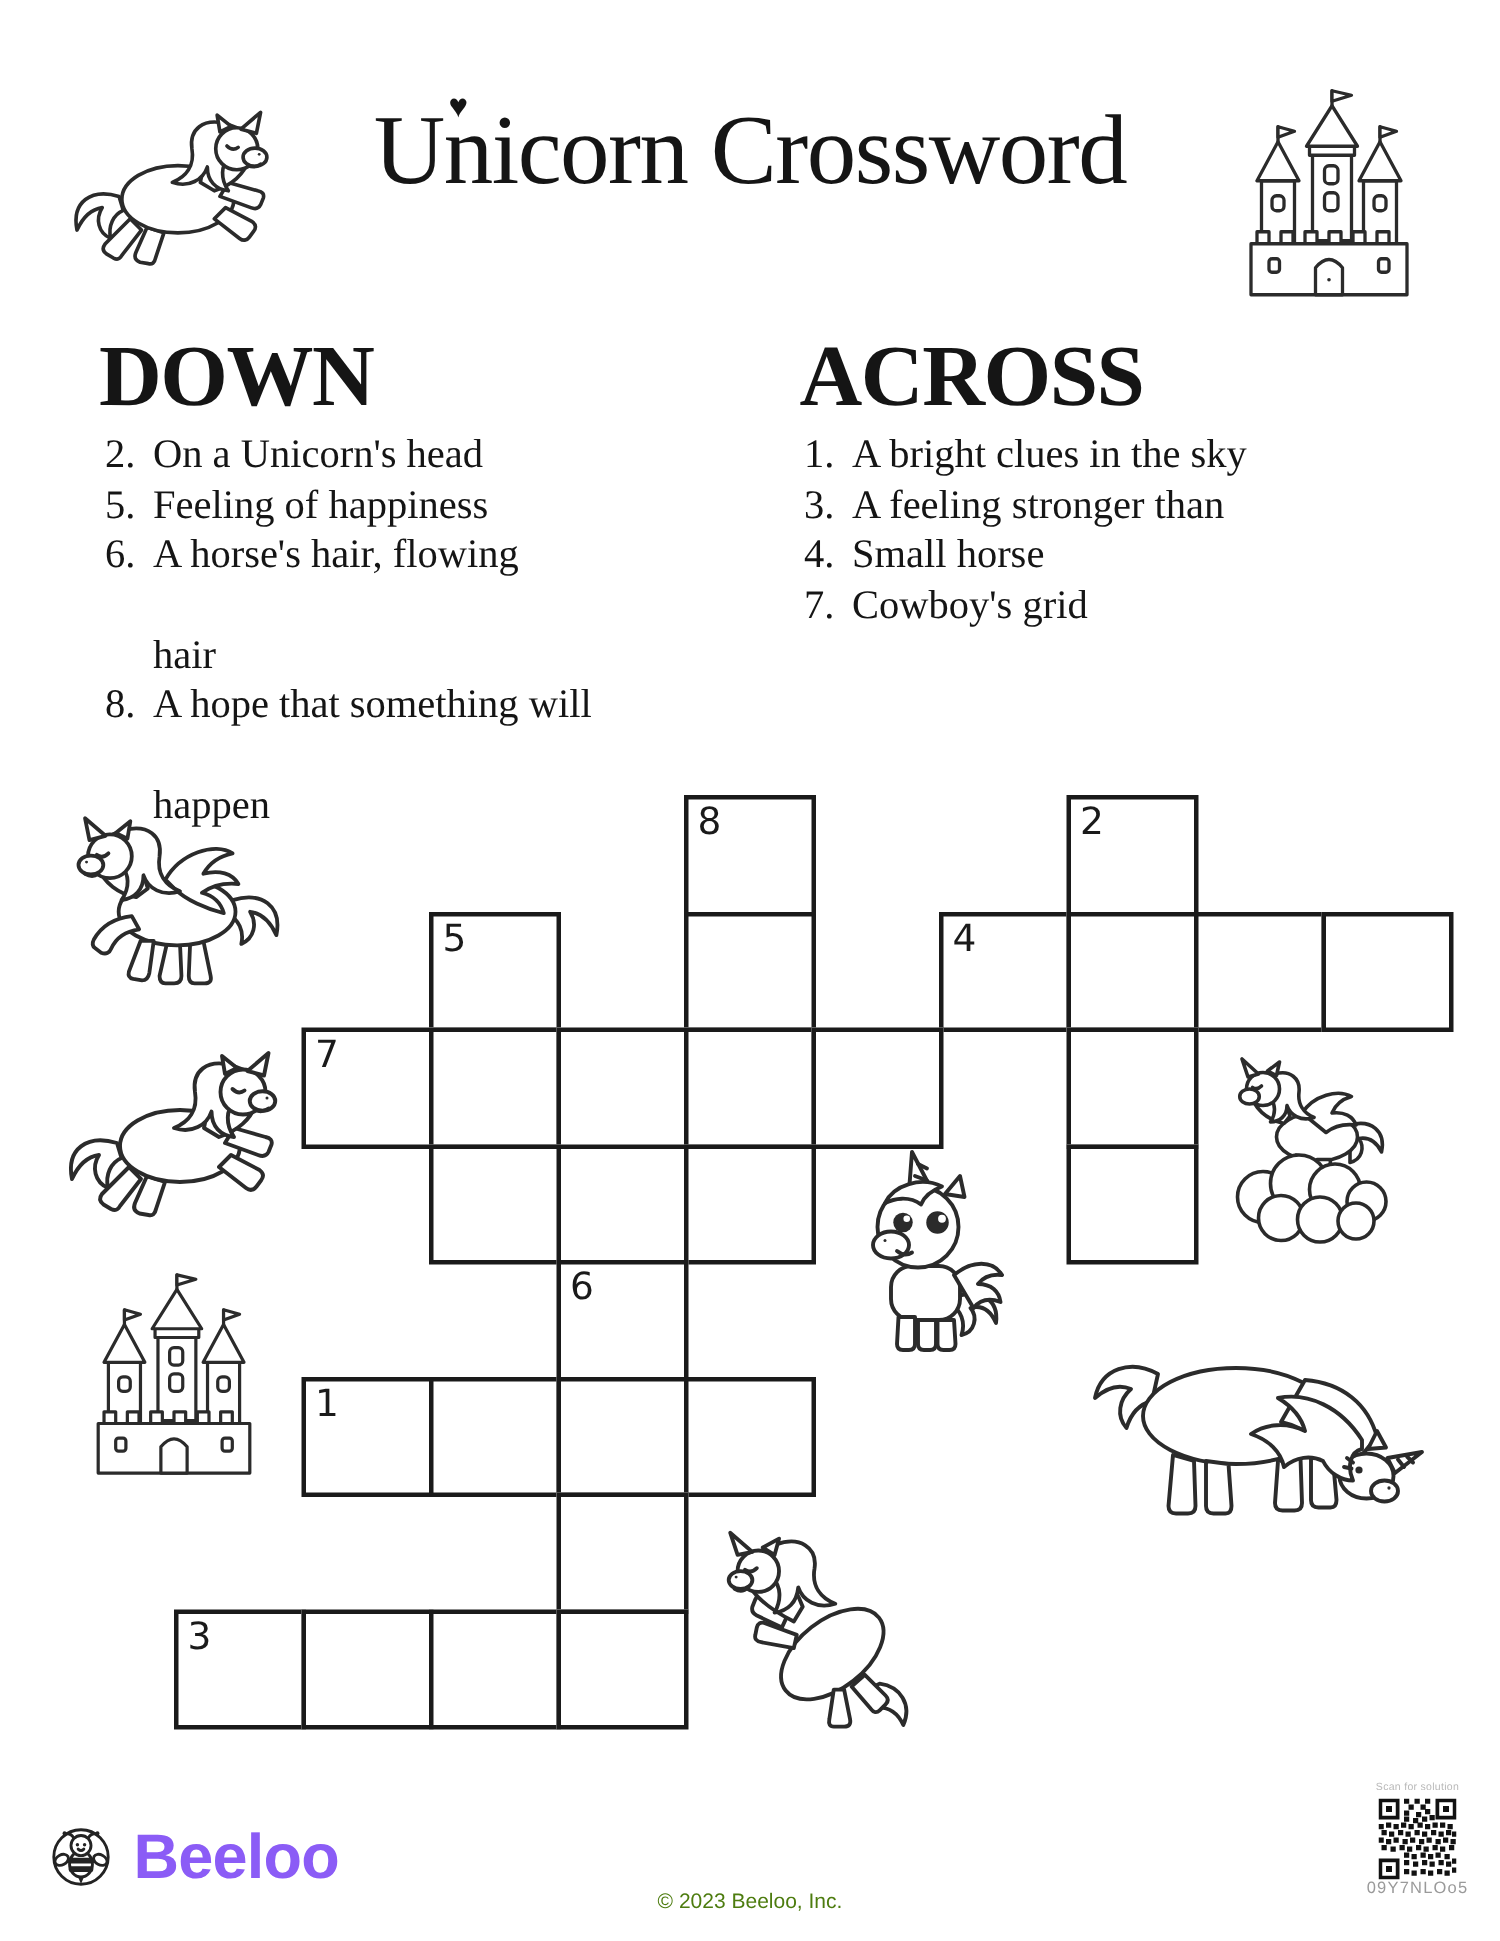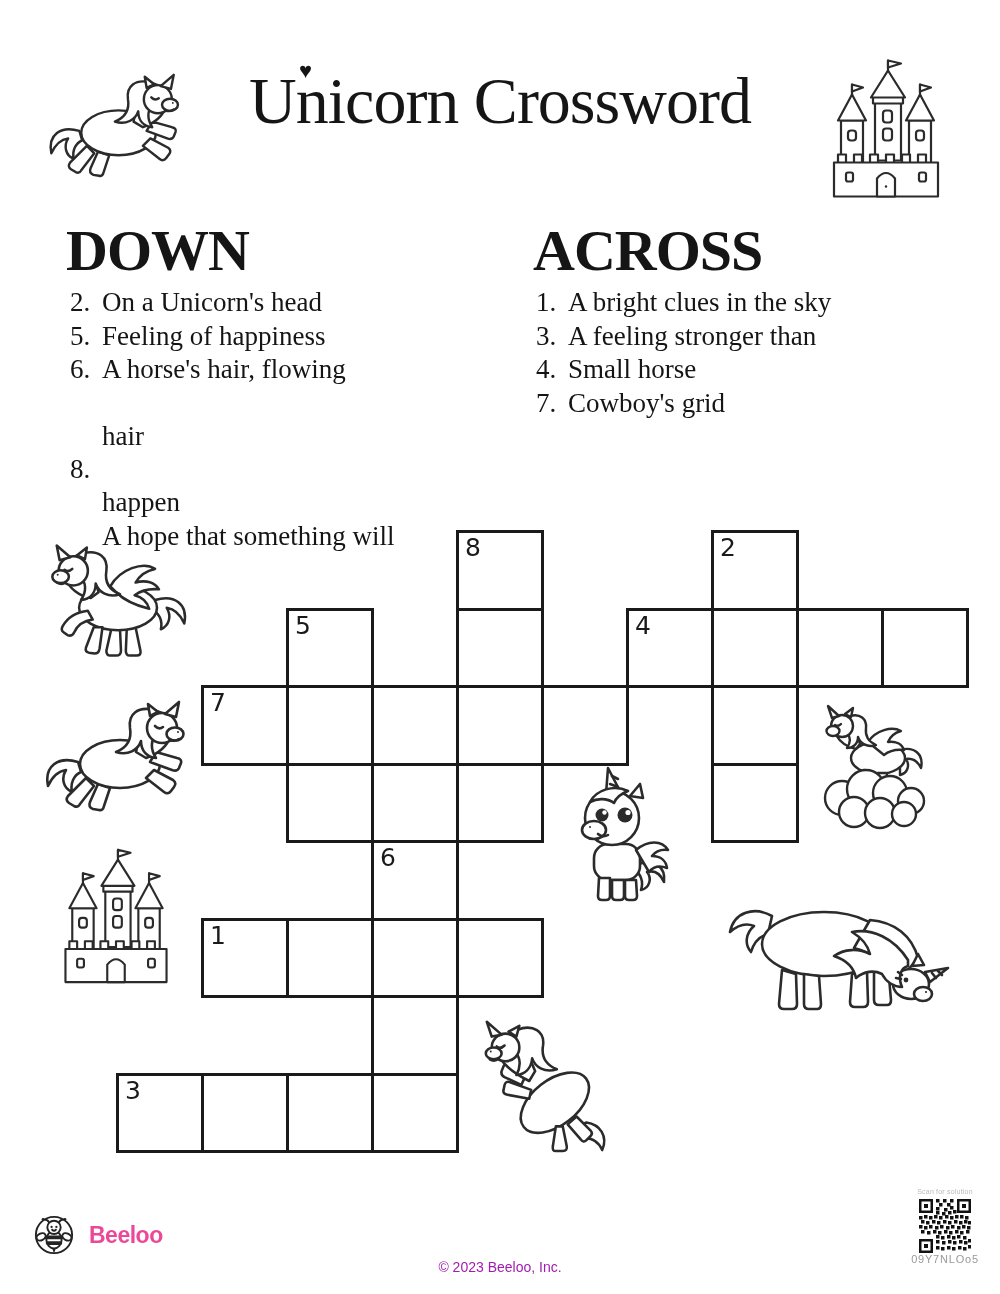--- a/index.html
+++ b/index.html
@@ -48,25 +48,25 @@
     position:absolute; left:6px; top:1px;
     font-family:"DejaVu Sans", sans-serif; font-size:25px; color:#1a1a1a;
     line-height:1.15;
   }
 
   
   #beeloo-logo { left:33px; top:1214px; display:flex; align-items:center; }
   #beeloo-logo .badge { width:42px; height:42px; }
   #brand-text {
     margin-left:14px; font-family:"Liberation Sans", sans-serif;
-    font-weight:bold; font-size:23px; color:#ec4899; letter-spacing:-0.5px;
+    font-weight:bold; font-size:42px; color:#8b5cf6; letter-spacing:-0.5px;
   }
   #copyright {
     left:0; right:0; top:1259px; text-align:center;
-    font-family:"Liberation Sans", sans-serif; font-size:14px; color:#a21caf;
+    font-family:"Liberation Sans", sans-serif; font-size:14px; color:#4d7c0f;
   }
   #qr-block { left:905px; top:1188px; width:80px; text-align:center; }
   #qr-caption {
     font-family:"Liberation Sans", sans-serif; font-size:7px; color:#b9b9b9;
     margin-bottom:4px; letter-spacing:0.2px;
   }
   #qr-svg { width:52px; height:54px; margin:0 auto; display:block; }
   #qr-code-text {
     font-family:"Liberation Sans", sans-serif; font-size:11px; color:#9a9a9a;
     margin-top:0; letter-spacing:0.8px;
@@ -148,22 +148,22 @@
     <div class="clue">
       <span class="clue-num">6.</span>
       <span class="clue-lines">
         <span class="clue-line">A horse's hair, flowing</span>
         <span class="clue-line" style="display:block;">hair</span>
       </span>
     </div>
     <div class="clue">
       <span class="clue-num">8.</span>
       <span class="clue-lines">
+        <span class="clue-line">A hope that something will</span>
         <span class="clue-line" style="display:block;">happen</span>
-        <span class="clue-line">A hope that something will</span>
       </span>
     </div>
   </div>
 
   <div class="abs clue-heading" id="across-heading">ACROSS</div>
   <div class="abs clue-list" id="across-list">
     <div class="clue">
       <span class="clue-num">1.</span>
       <span class="clue-lines"><span class="clue-line">A bright clues in the sky</span></span>
     </div>

